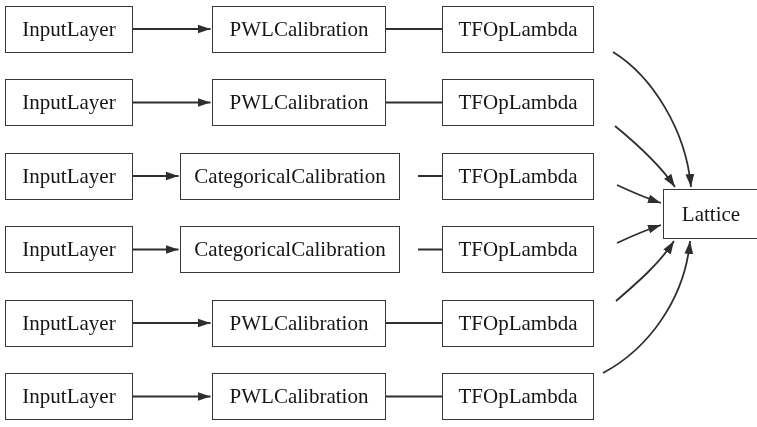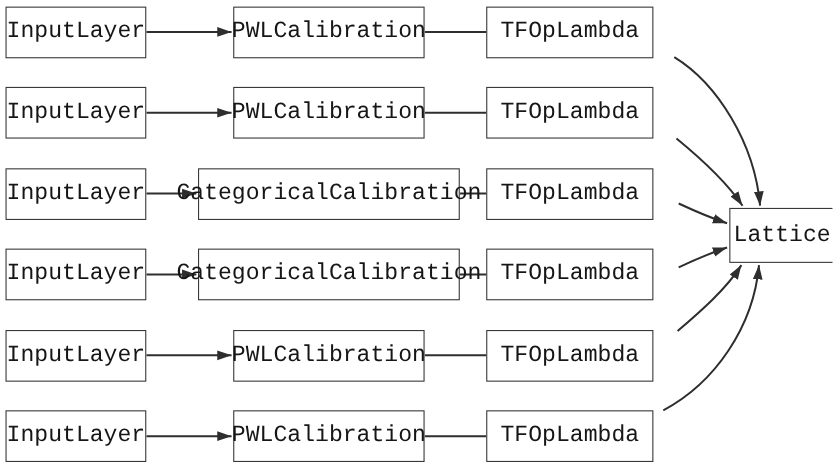--- a/index.html
+++ b/index.html
@@ -7,41 +7,41 @@
     --node-fill:#ffffff;
     --node-border:#383838;
     --edge:#2e2e2e;
     --text:#161616;
   }
   html,body{margin:0;padding:0;background:var(--background);}
   .canvas{
     position:relative;
     width:757px;height:427px;
     background:var(--background);
-    font-family:Liberation Mono, monospace;
+    font-family:Liberation Serif, serif;
     overflow:hidden;
   }
   .edges{position:absolute;left:0;top:0;pointer-events:none;}
   .edge{fill:none;stroke:var(--edge);stroke-width:1.8px;}
   .arrowhead{fill:var(--edge);}
   .node{
     position:absolute;
     box-sizing:border-box;
     height:47px;
     background:var(--node-fill);
     border:1.6px solid var(--node-border);
     color:var(--text);
     font-size:21px;
     line-height:1;
     display:flex;align-items:center;justify-content:center;
     white-space:nowrap;
   }
   .c-in{left:5px;width:128px;}
   .c-pwl{left:212px;width:174px;}
-  .c-cat{left:180px;width:238px;}
+  .c-cat{left:180px;width:220px;}
   .c-tf{left:442px;width:152px;}
   .r0{top:5.5px;} .r1{top:79px;} .r2{top:152.5px;}
   .r3{top:226px;} .r4{top:299.5px;} .r5{top:373px;}
   .lattice{left:663px;top:189px;width:96px;height:50px;}
 </style>
 </head>
 <body>
 
 <div class="canvas">
 

